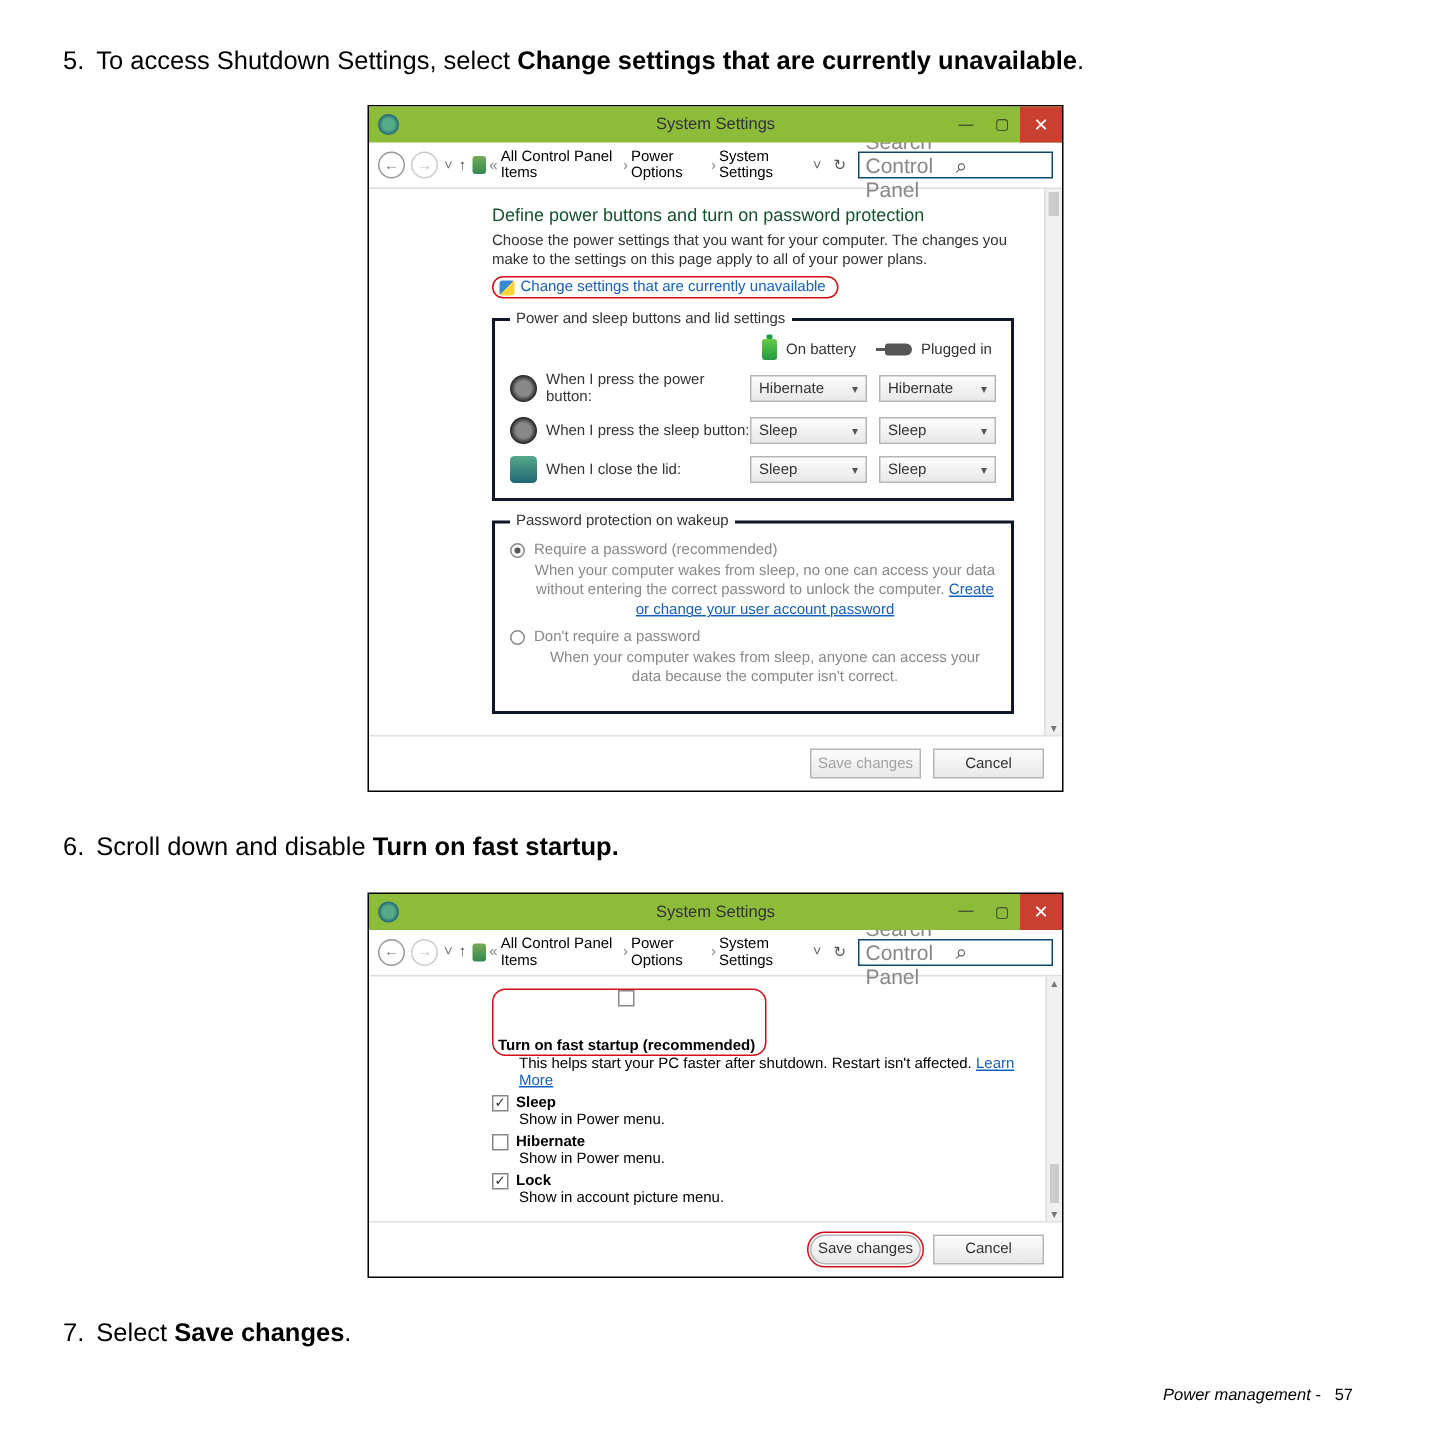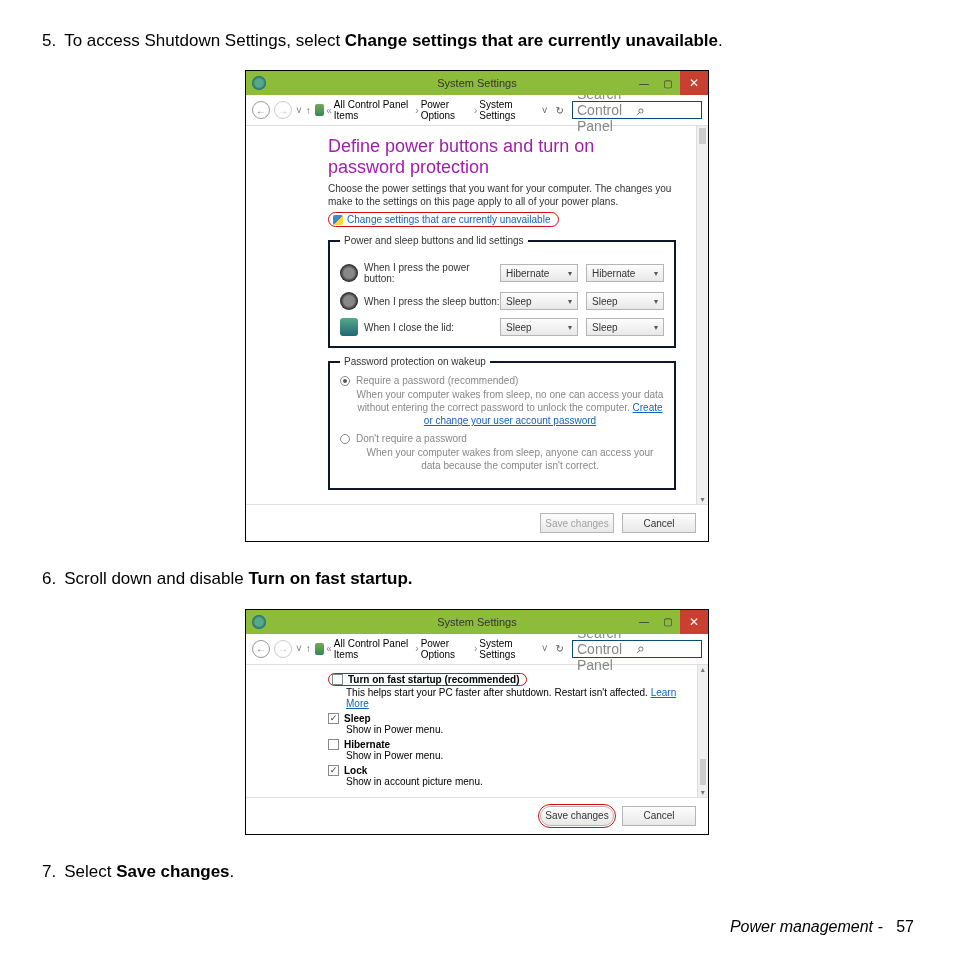--- a/index.html
+++ b/index.html
@@ -27,21 +27,21 @@
   .mag { color:#555; }
 
   .body-area { display:flex; }
   .body-content { flex:1; padding:10px 20px 6px 82px; font-size:10px; color:#333; position:relative; }
   .scrollbar { width:12px; background:#f0f0f0; border-left:1px solid #ddd; position:relative; }
   .scrollbar .thumb { position:absolute; left:2px; right:2px; top:2px; height:16px; background:#ccc; }
   .scrollbar .arrow-up, .scrollbar .arrow-down { position:absolute; left:0; right:0; text-align:center; color:#777; font-size:8px; }
   .scrollbar .arrow-up{ top:0; }
   .scrollbar .arrow-down{ bottom:0; }
 
-  .heading-link { color:#a21caf; font-size:18px; margin-bottom:4px; }
+  .heading-link { color:#14532d; font-size:12px; margin-bottom:4px; }
   .descr { font-size:10px; line-height:1.3; margin-bottom:4px; }
   .shield-link { display:inline-flex; align-items:center; gap:4px; border:1.5px solid #d40e16; border-radius:10px; padding:1px 8px 1px 4px; margin-bottom:8px; }
   .shield-icon { width:10px; height:10px; background:linear-gradient(135deg,#3b88d6 50%,#ffd43a 50%); border-radius:2px; }
   .shield-text { color:#1560c0; font-size:10px; }
 
   fieldset { border:2px solid #0f172a; padding:8px 10px 10px 10px; margin-bottom:8px; position:relative; }
   legend { font-size:10px; color:#333; padding:0 4px; }
   .pb-headrow { display:flex; }
   .pb-spacer { width:160px; }
   .pb-col { flex:1; display:flex; align-items:center; gap:6px; font-size:10px; justify-content:flex-start; padding-left:8px; }
@@ -70,25 +70,25 @@
   .btn.disabled{ color:#a2a2a2; }
   .btn.ringed { outline:1.5px solid #d40e16; outline-offset:1px; border-radius:10px; }
 
   
   .body-content2 { padding:8px 20px 6px 82px; font-size:10px; }
   .sect-head { font-size:10px; color:#333; margin:2px 0 6px 0; }
   .cb-row { display:flex; align-items:center; gap:5px; font-size:10px; }
   .cb { width:11px; height:11px; border:1px solid #888; background:#fff; display:flex; align-items:center; justify-content:center; font-size:9px; color:#333; flex:none;}
   .cb.checked::after{ content:"✓"; line-height:1; }
   .cb-label { font-weight:bold; }
-  .ring-red { display:inline-flex; align-items:center; gap:5px; border:1.5px solid #d40e16; border-radius:9px; padding:0 6px 0 3px; }
+  .ring-red { display:inline-flex; align-items:center; gap:21px; border:1.5px solid #d40e16; border-radius:9px; padding:0 6px 0 3px;flex-direction:column; }
   .sub-note { font-size:10px; padding-left:18px; margin:0 0 4px 0; }
   .blue-plain { color:#1560c0; text-decoration:underline; }
 
-  .pg-footer { position:absolute; bottom:18px; right:40px; font-style:italic; font-size:16px; }
+  .pg-footer { position:absolute; bottom:18px; right:52px; font-style:italic; font-size:11px; }
   .pg-footer .num { font-style:normal; }
 </style>
 </head>
 <body>
 
 <div class="page">
 
   <div class="step" style="display:flex; gap:8px;">
     <div style="flex:none;">5.</div>
     <div style="flex:1; text-align:justify;">
@@ -132,20 +132,31 @@
       <div class="body-content">
         <div class="heading-link">Define power buttons and turn on password protection</div>
         <div class="descr">Choose the power settings that you want for your computer. The changes you make to the settings on this page apply to all of your power plans.</div>
         <div class="shield-link">
           <div class="shield-icon"></div>
           <span class="shield-text">Change settings that are currently unavailable</span>
         </div>
 
         <fieldset>
           <legend>Power and sleep buttons and lid settings</legend>
+          <div class="pb-headrow">
+            <div class="pb-spacer"></div>
+            <div class="pb-col">
+                <div class="bat-icon"></div>
+                <span>On battery</span>
+              </div>
+            <div class="pb-col">
+                <div class="plug-icon"></div>
+                <span>Plugged in</span>
+              </div>
+          </div>
           <div class="pb-row">
             <div class="pb-label">
                 <div class="ic"></div>
                 <span>When I press the power button:</span>
               </div>
             <div class="dd">
                 <span>Hibernate</span>
                 <span class="caret">▾</span>
               </div>
             <div class="dd">

